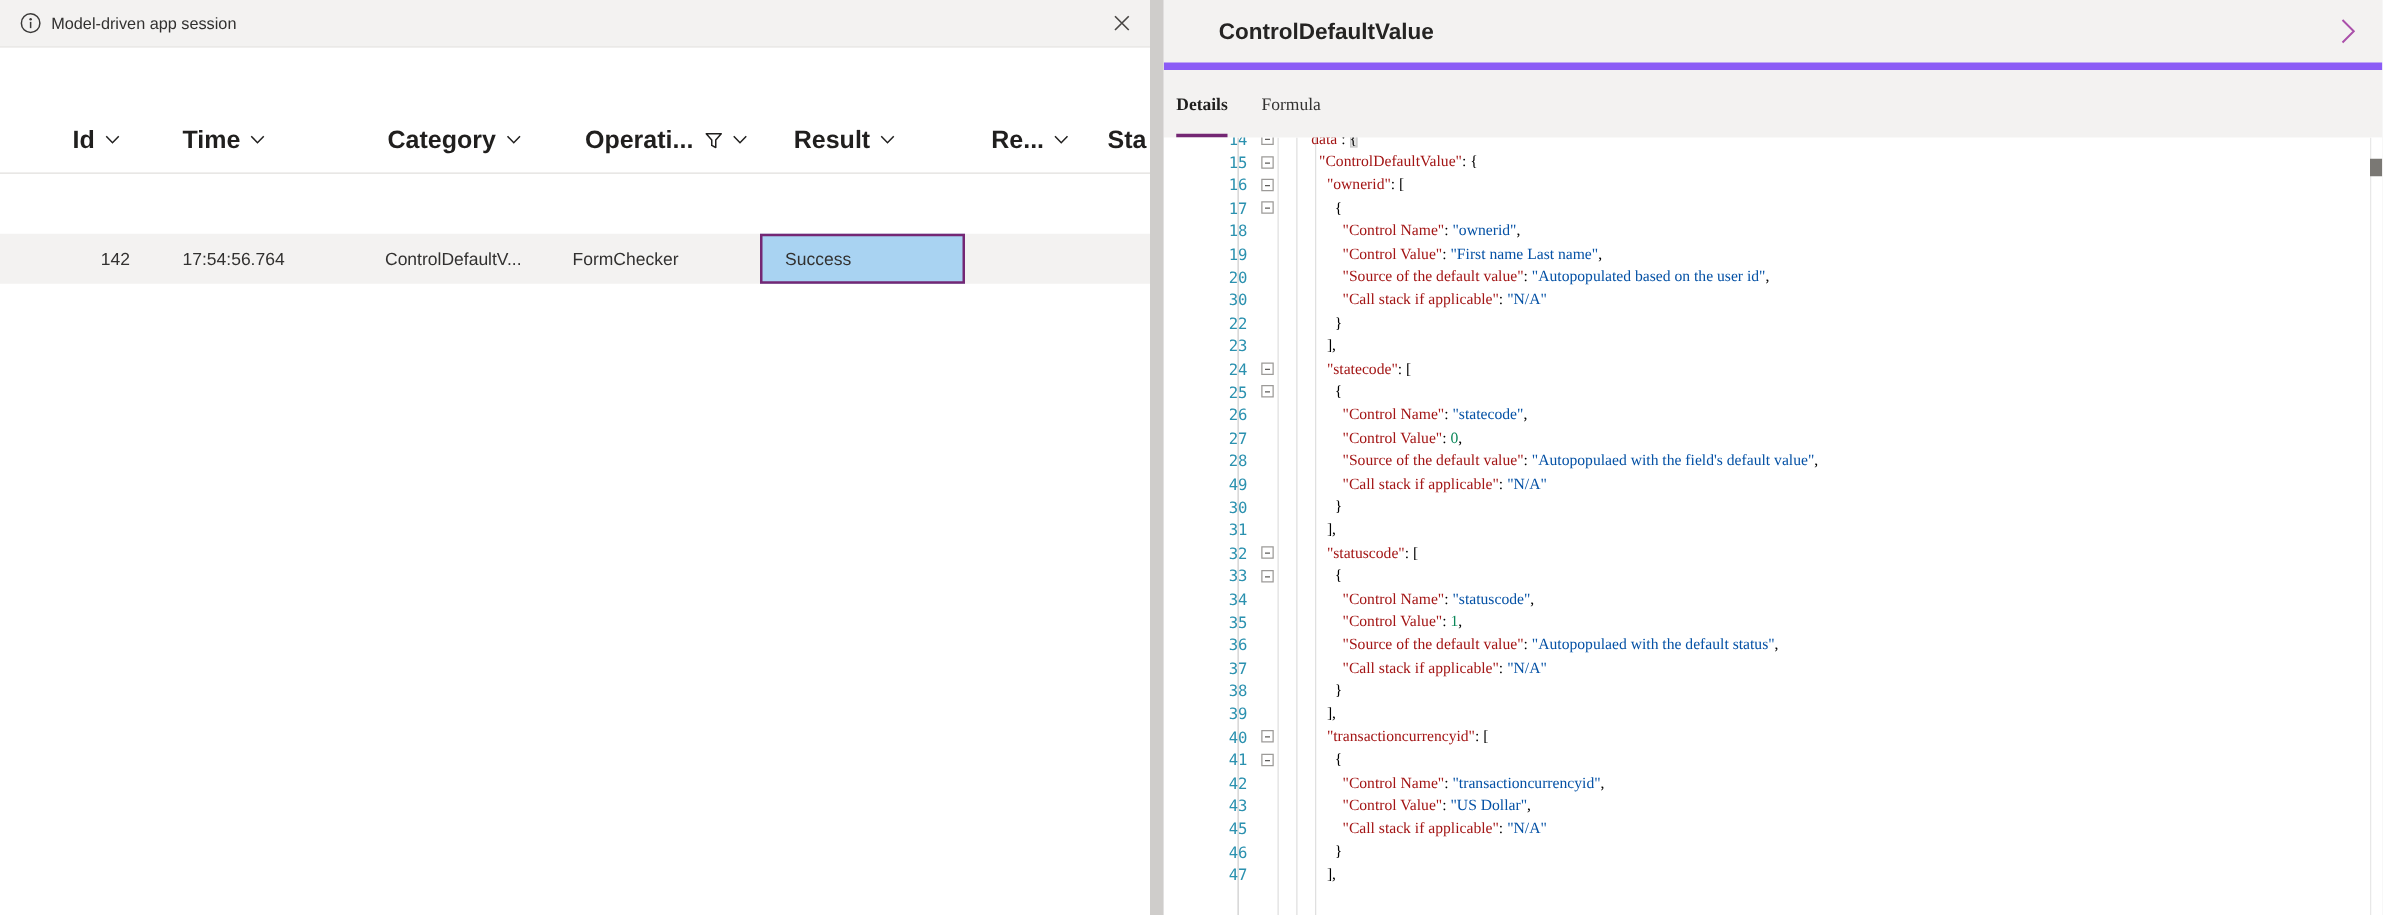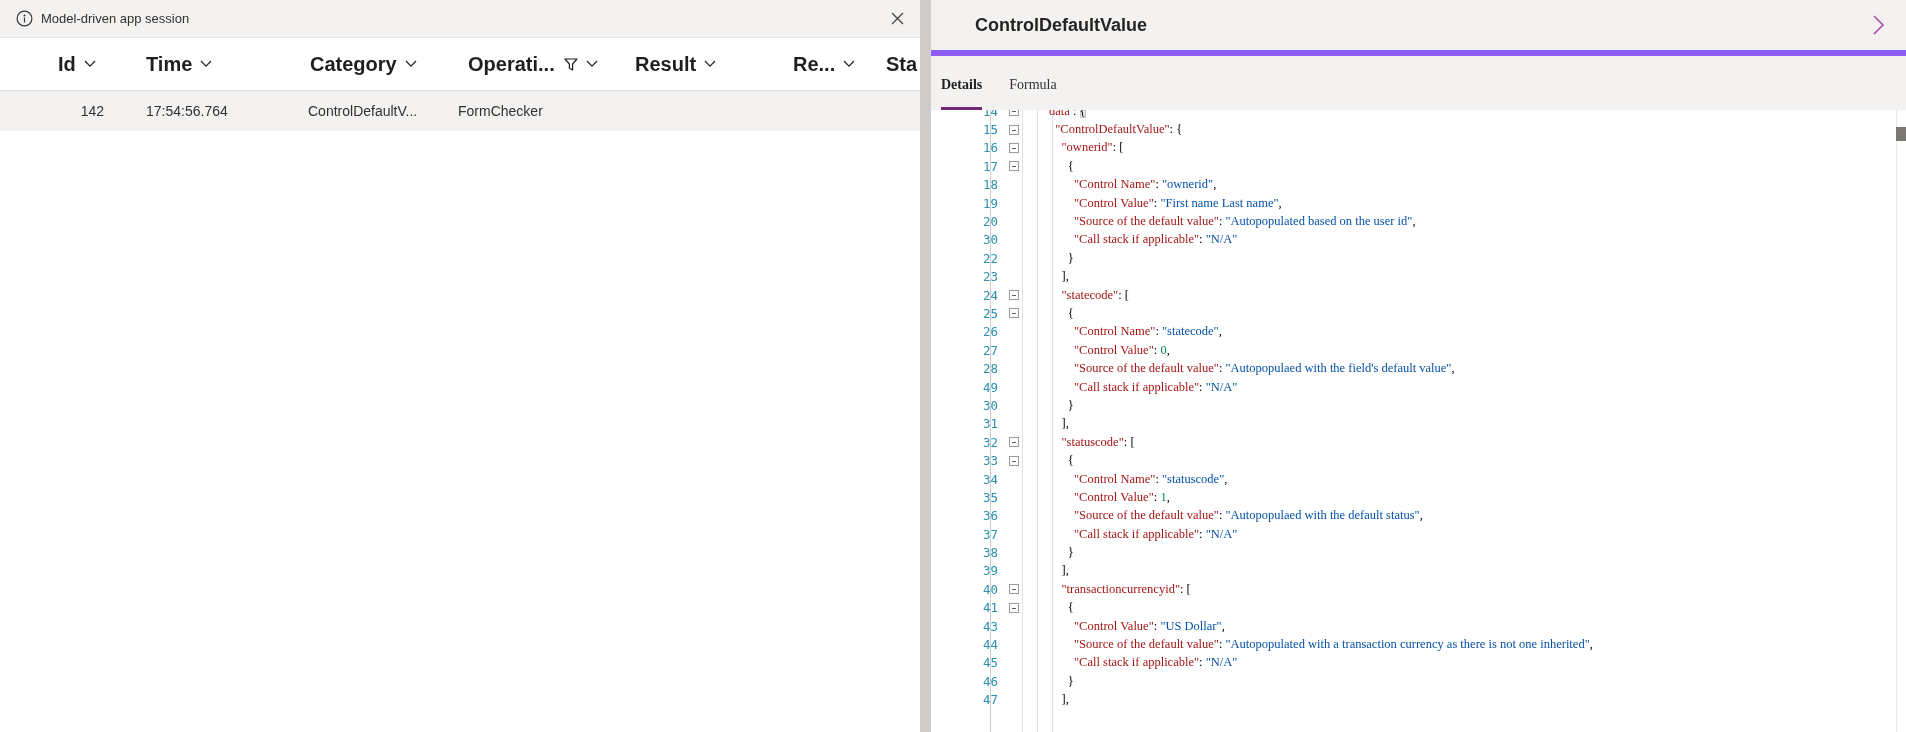--- a/index.html
+++ b/index.html
@@ -2,21 +2,21 @@
 <html style="--accent: #742774; --panelbg: #F3F2F1; --selbg: #A9D3F2; --ln: #2B91AF; --key: #A31515; --str: #0451A5; --num: #098658;"><head>
 <meta charset="utf-8">
 <style>
   * { margin:0; padding:0; box-sizing:border-box; }
   html,body { width:1906px; height:732px; overflow:hidden; }
   body { font-family:"Liberation Sans", sans-serif; color:#323130; background:#fff; }
 
   .screen { position:relative; width:1906px; height:732px; display:flex; }
 
   
-  .left-panel { width:920px; height:732px; background:#fff; display:flex; flex-direction:column; overflow:hidden; }
+  .left-panel { width:920px; height:732px; background:#fff; display:flex; flex-direction:column; overflow:hidden;gap:48px; }
   .lp-header { height:38px; background:var(--panelbg,#f3f2f1); display:flex; align-items:center;
                padding:0 12px 0 16px; border-bottom:1px solid #e8e6e4; position:relative; }
   .lp-header .title { font-size:13px; color:#323130; margin-left:8px; }
   .close-btn { position:absolute; right:12px; top:50%; transform:translateY(-50%); background:none; border:none;
                width:22px; height:22px; display:flex; align-items:center; justify-content:center; cursor:pointer; }
 
   .lp-cols { height:53px; display:flex; align-items:center; border-bottom:1px solid #e1dfdd; background:#fff; }
   .col { display:flex; align-items:center; font-size:20px; font-weight:600; color:#201f1e; white-space:nowrap; overflow:hidden; flex:none; }
   .col .chev { margin-left:8px; flex:none; }
   .col .funnel { margin-left:9px; flex:none; }
@@ -137,20 +137,21 @@
         <div class="col" style="width: 52px; padding-left: 18px;">
           <span>Sta</span>
         </div>
       </div>
 
     <div class="lp-row">
       <div class="cell cell-id">142</div>
       <div class="cell cell-time">17:54:56.764</div>
       <div class="cell cell-operation">ControlDefaultV...</div>
       <div class="cell cell-category">FormChecker</div>
+      <div class="cell cell-result">Success</div>
     </div>
 
     <div class="lp-empty"></div>
   </section>
 
   <div class="panel-divider"></div>
 
   <section class="right-panel">
     <div class="rp-title-row">
       <span class="rp-title">ControlDefaultValue</span>
@@ -193,22 +194,22 @@
           <div class="line"><span class="ln">32</span><span class="foldcol"><span class="fold-box"></span></span><span class="code"><span class="tok-plain">    </span><span class="tok-key">"statuscode"</span><span class="tok-plain">: [</span></span></div>
           <div class="line"><span class="ln">33</span><span class="foldcol"><span class="fold-box"></span></span><span class="code"><span class="tok-plain">      {</span></span></div>
           <div class="line"><span class="ln">34</span><span class="foldcol"></span><span class="code"><span class="tok-plain">        </span><span class="tok-key">"Control Name"</span><span class="tok-plain">: </span><span class="tok-str">"statuscode"</span><span class="tok-plain">,</span></span></div>
           <div class="line"><span class="ln">35</span><span class="foldcol"></span><span class="code"><span class="tok-plain">        </span><span class="tok-key">"Control Value"</span><span class="tok-plain">: </span><span class="tok-num">1</span><span class="tok-plain">,</span></span></div>
           <div class="line"><span class="ln">36</span><span class="foldcol"></span><span class="code"><span class="tok-plain">        </span><span class="tok-key">"Source of the default value"</span><span class="tok-plain">: </span><span class="tok-str">"Autopopulaed with the default status"</span><span class="tok-plain">,</span></span></div>
           <div class="line"><span class="ln">37</span><span class="foldcol"></span><span class="code"><span class="tok-plain">        </span><span class="tok-key">"Call stack if applicable"</span><span class="tok-plain">: </span><span class="tok-str">"N/A"</span></span></div>
           <div class="line"><span class="ln">38</span><span class="foldcol"></span><span class="code"><span class="tok-plain">      }</span></span></div>
           <div class="line"><span class="ln">39</span><span class="foldcol"></span><span class="code"><span class="tok-plain">    ],</span></span></div>
           <div class="line"><span class="ln">40</span><span class="foldcol"><span class="fold-box"></span></span><span class="code"><span class="tok-plain">    </span><span class="tok-key">"transactioncurrencyid"</span><span class="tok-plain">: [</span></span></div>
           <div class="line"><span class="ln">41</span><span class="foldcol"><span class="fold-box"></span></span><span class="code"><span class="tok-plain">      {</span></span></div>
+          <div class="line"><span class="ln">42</span><span class="foldcol"></span><span class="code"><span class="tok-plain">        </span><span class="tok-key">"Control Name"</span><span class="tok-plain">: </span><span class="tok-str">"transactioncurrencyid"</span><span class="tok-plain">,</span></span></div>
           <div class="line"><span class="ln">43</span><span class="foldcol"></span><span class="code"><span class="tok-plain">        </span><span class="tok-key">"Control Value"</span><span class="tok-plain">: </span><span class="tok-str">"US Dollar"</span><span class="tok-plain">,</span></span></div>
-          <div class="line"><span class="ln">44</span><span class="foldcol"></span><span class="code"><span class="tok-plain">        </span><span class="tok-key">"Source of the default value"</span><span class="tok-plain">: </span><span class="tok-str">"Autopopulated with a transaction currency as there is not one inherited"</span><span class="tok-plain">,</span></span></div>
           <div class="line"><span class="ln">45</span><span class="foldcol"></span><span class="code"><span class="tok-plain">        </span><span class="tok-key">"Call stack if applicable"</span><span class="tok-plain">: </span><span class="tok-str">"N/A"</span></span></div>
           <div class="line"><span class="ln">46</span><span class="foldcol"></span><span class="code"><span class="tok-plain">      }</span></span></div>
           <div class="line"><span class="ln">47</span><span class="foldcol"></span><span class="code"><span class="tok-plain">    ],</span></span></div>
         </div>
       <div class="v-scrollbar">
         <div class="v-thumb"></div>
       </div>
     </div>
   </section>
 </div>

